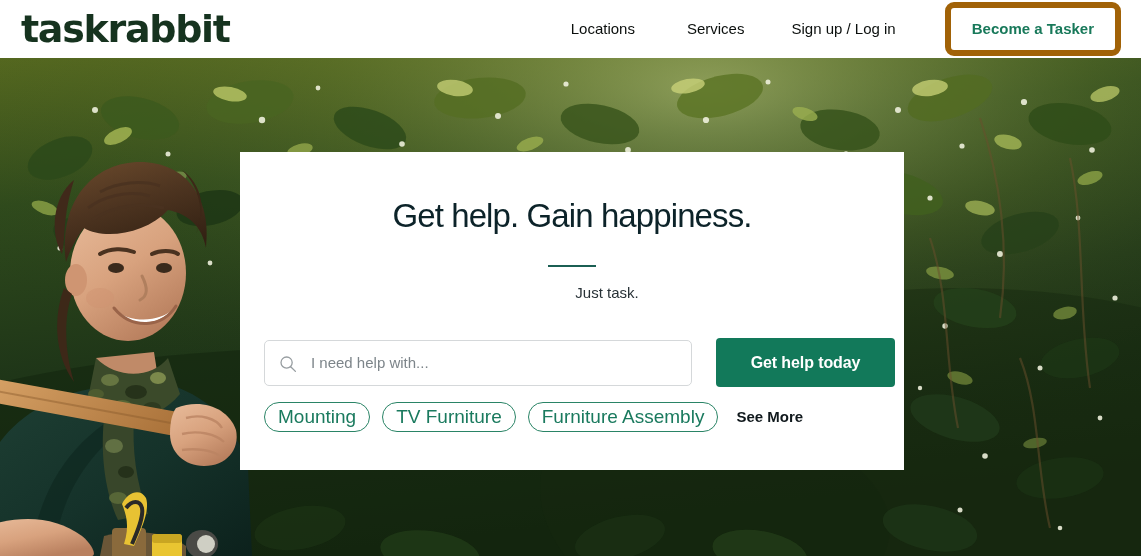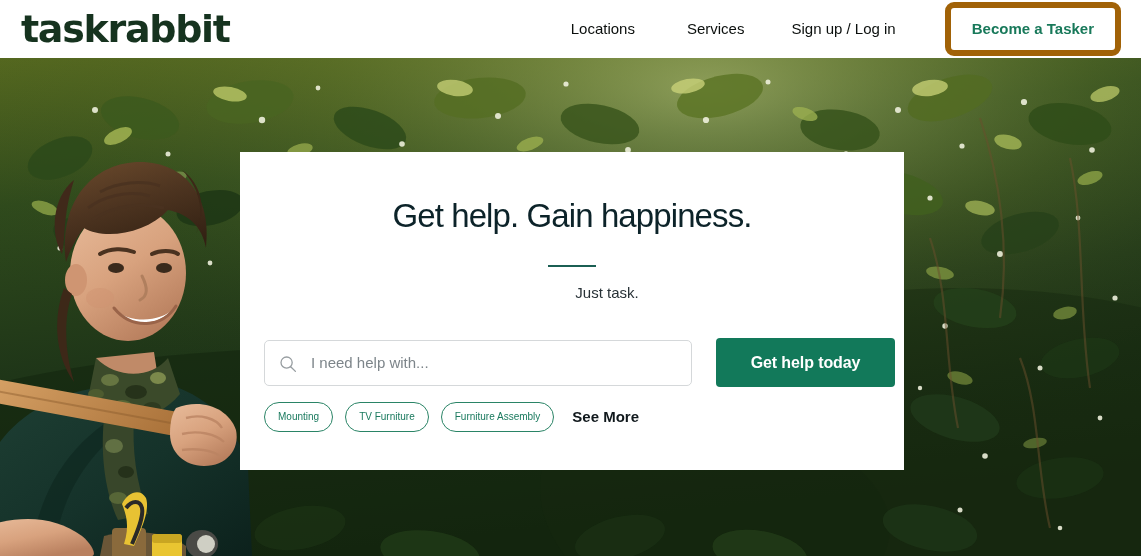--- a/index.html
+++ b/index.html
@@ -201,21 +201,21 @@
     display: flex;
     align-items: center;
     gap: 0;
   }
 
   .chip {
     border: 1px solid #2a8466;
     border-radius: 16px;
     color: #1a7a5e;
     background: #ffffff;
-    font-size: 10px;
+    font-size: 19px;
     line-height: 16px;
     font-weight: 400;
     padding: 6px 13px;
     white-space: nowrap;
     margin-right: 12px;
     cursor: pointer;
   }
 
   .see-more {
     font-size: 15px;

